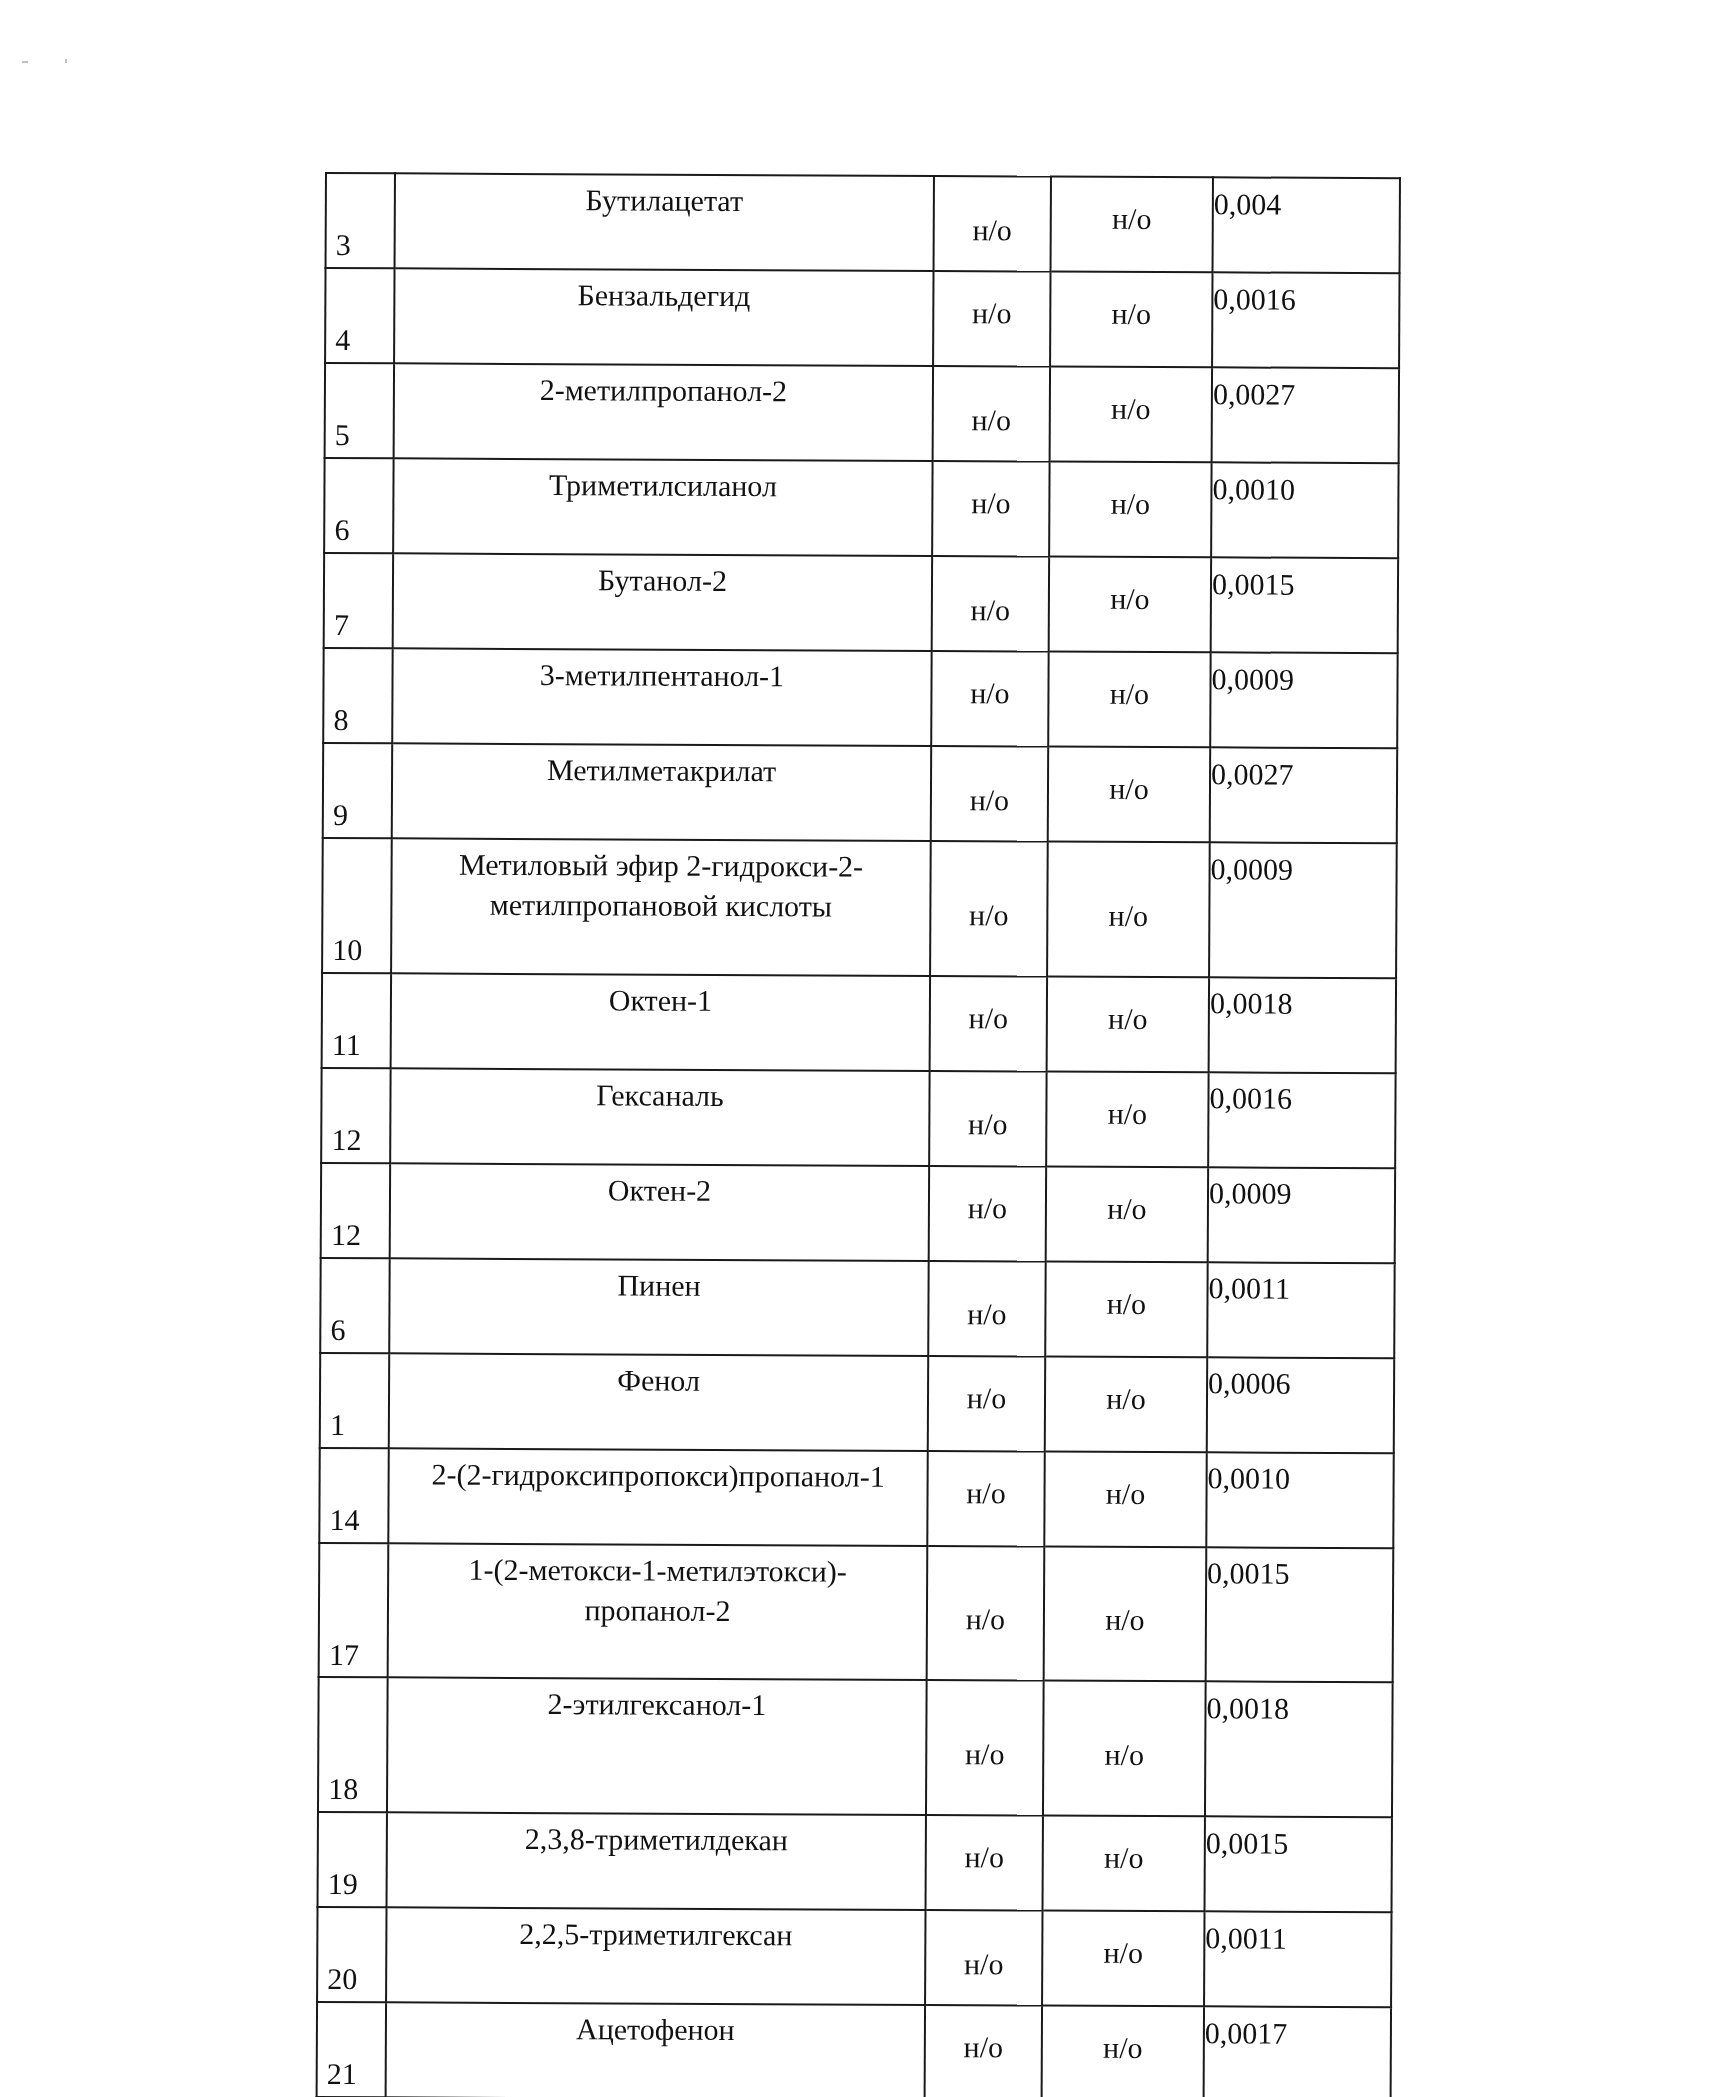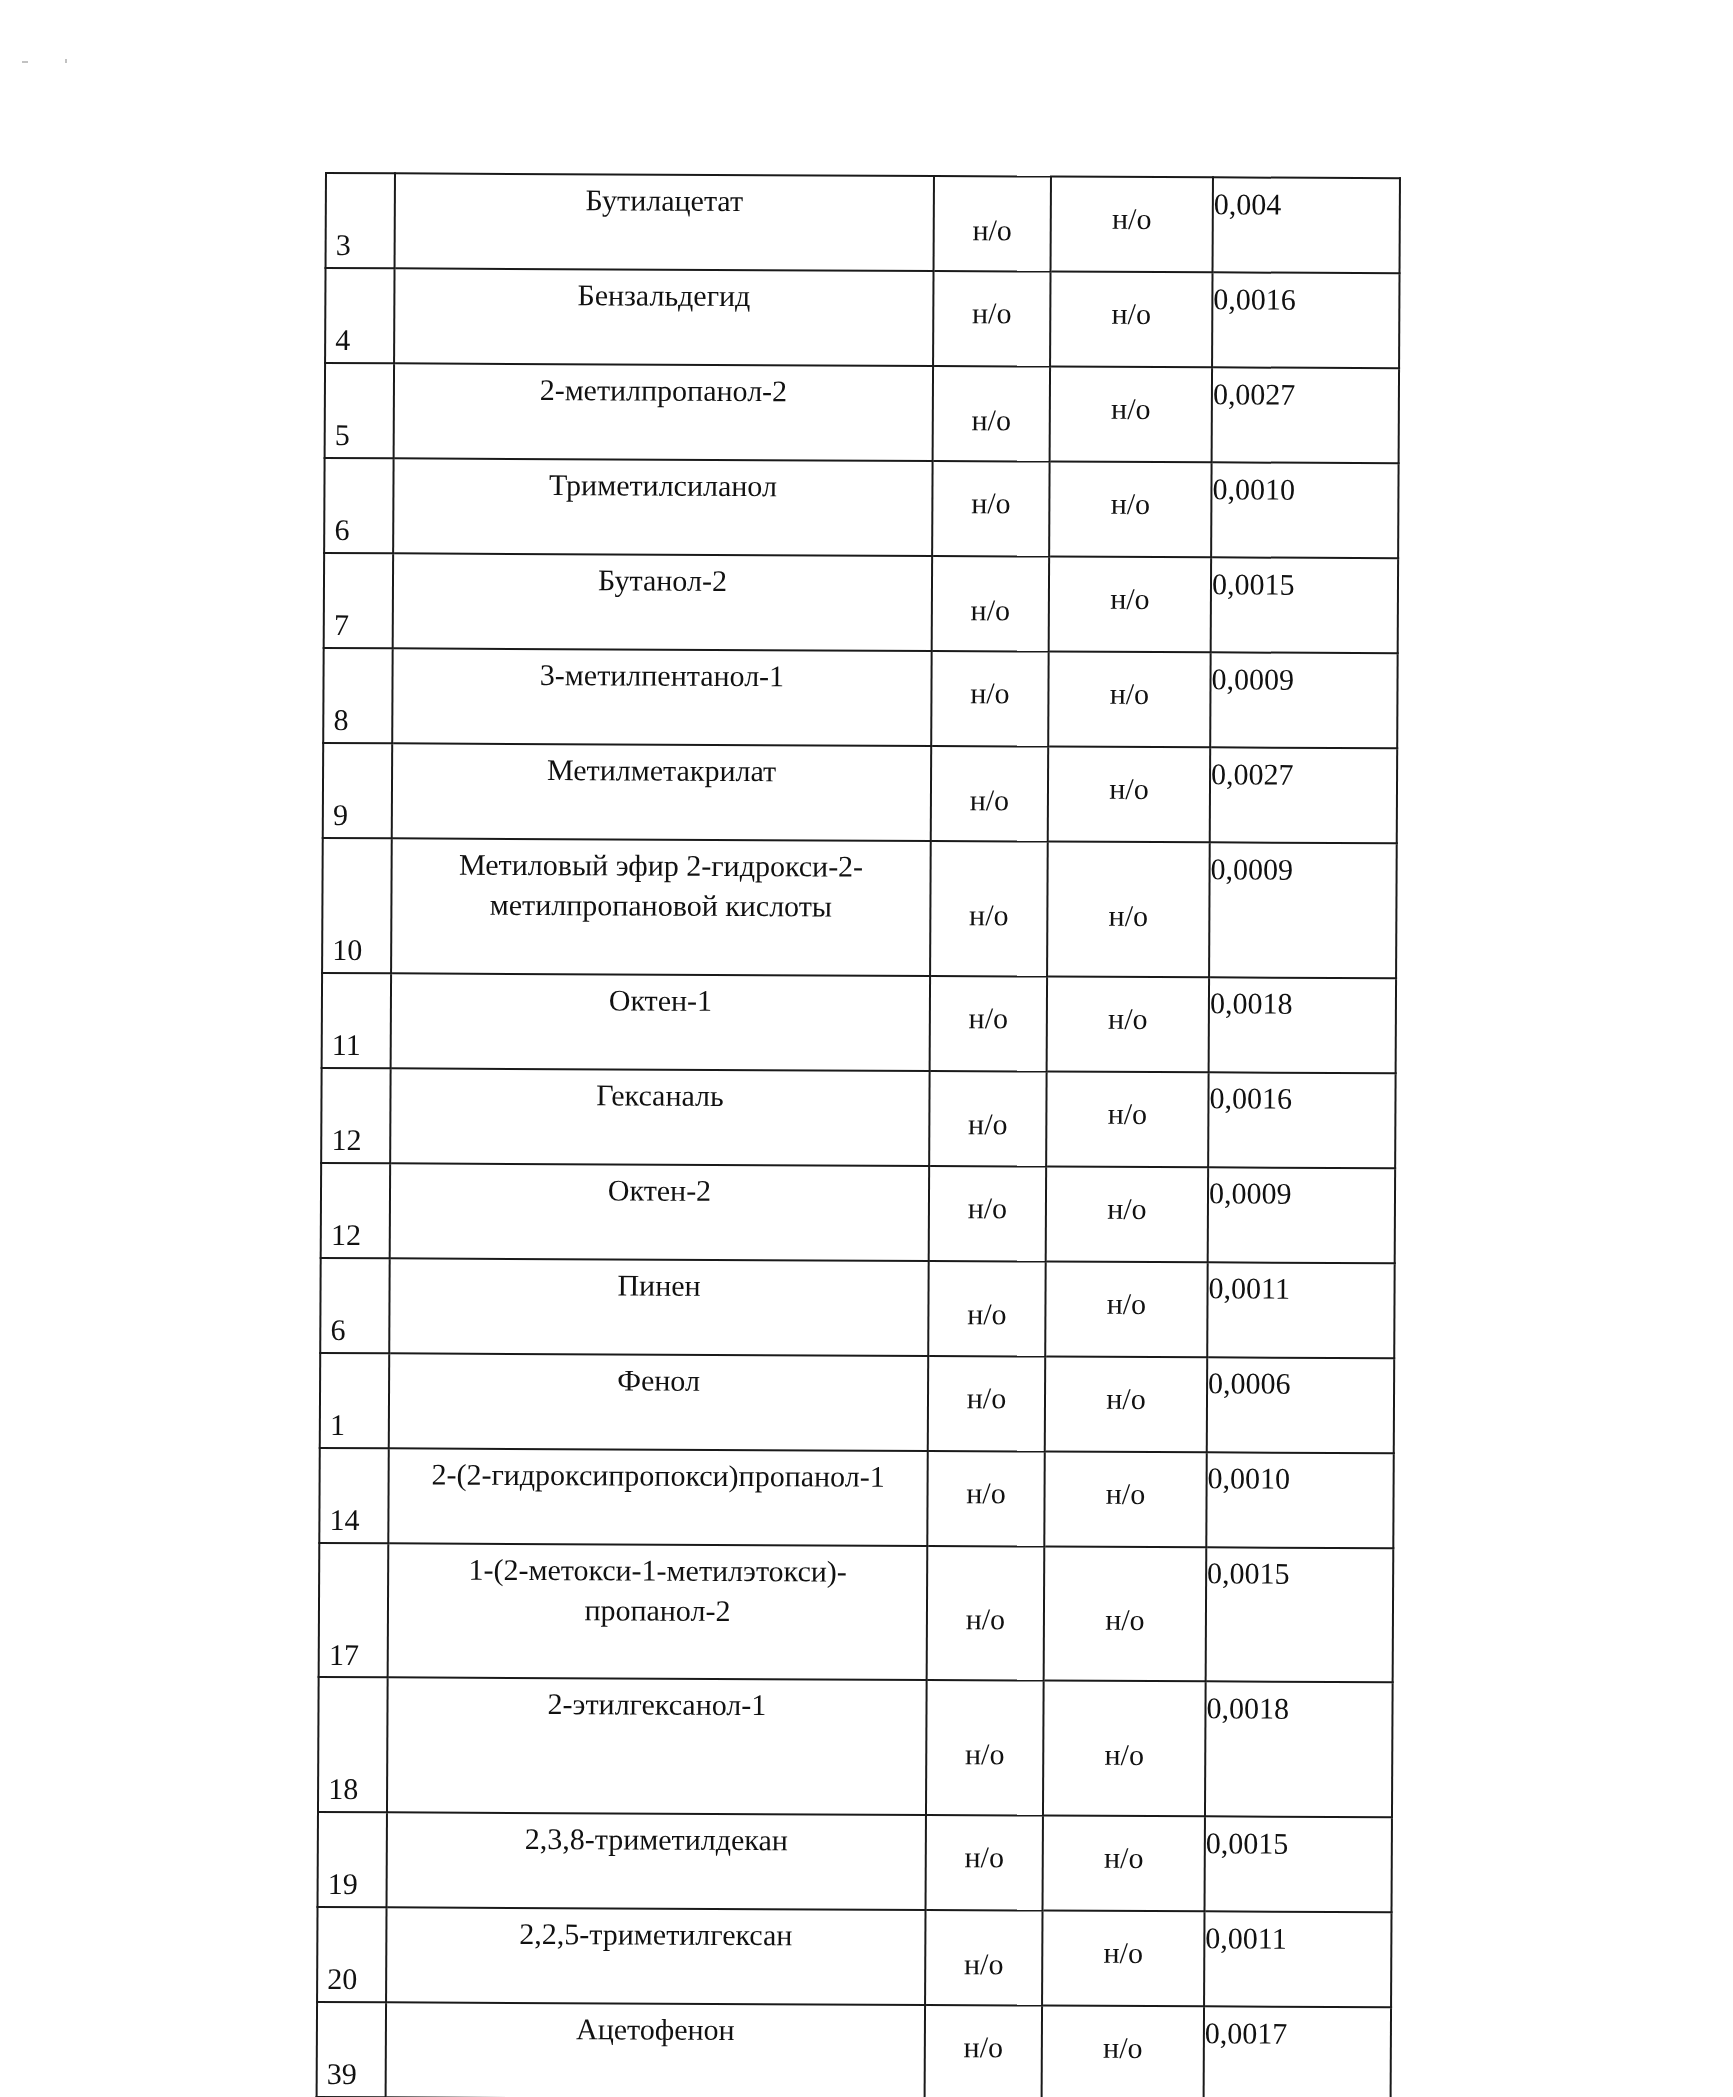--- a/index.html
+++ b/index.html
@@ -202,21 +202,21 @@
         <td class="cell-v3">0,0015</td>
       </tr>
       <tr class="r1">
         <td class="cell-num">20</td>
         <td class="cell-name">2,2,5-триметилгексан</td>
         <td class="cell-v mid">н/о</td>
         <td class="cell-v top">н/о</td>
         <td class="cell-v3">0,0011</td>
       </tr>
       <tr class="r1">
-        <td class="cell-num">39</td>
+        <td class="cell-num">21</td>
         <td class="cell-name">Ацетофенон</td>
         <td class="cell-v top">н/о</td>
         <td class="cell-v top">н/о</td>
         <td class="cell-v3">0,0017</td>
       </tr>
     </tbody>
 </table>
 
 
 </body></html>

